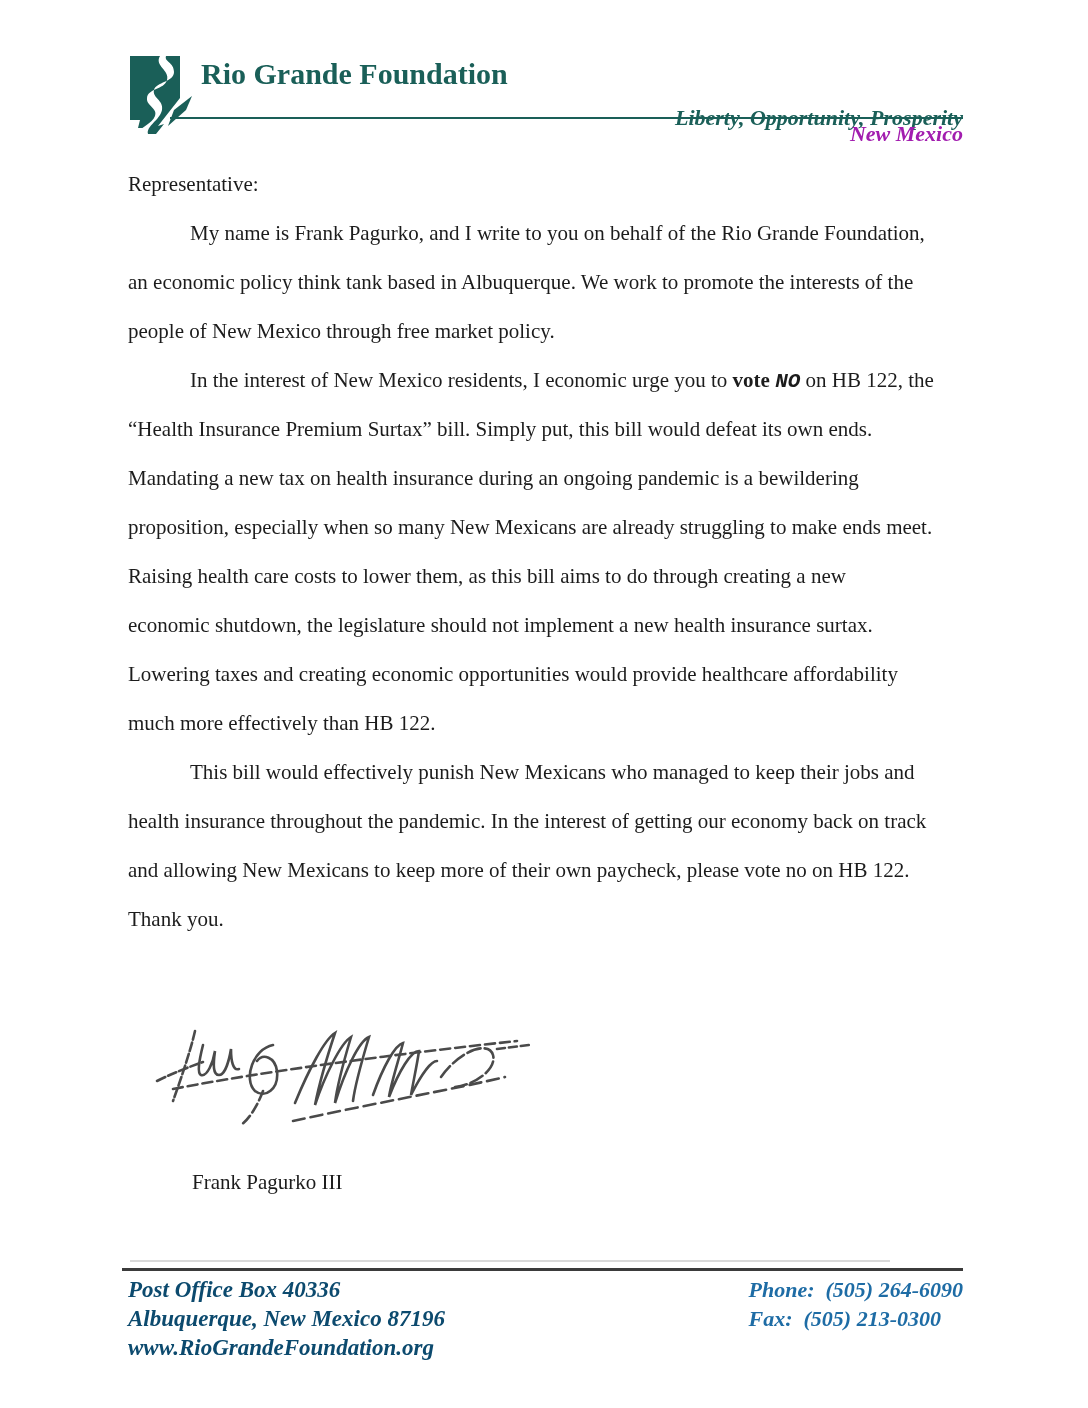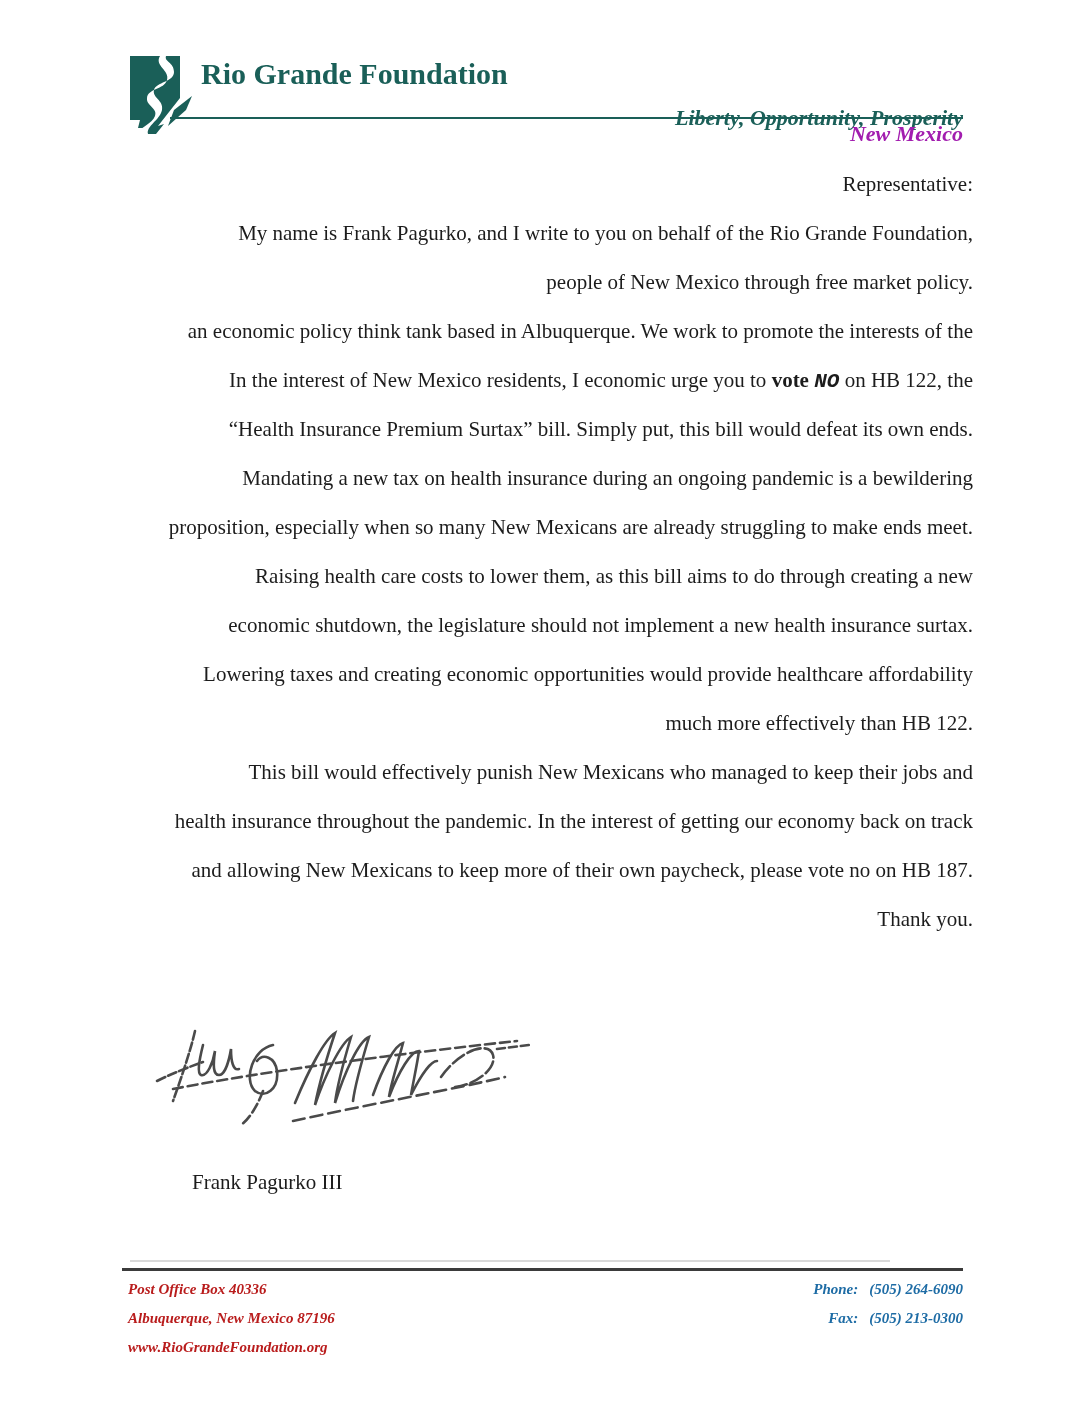--- a/index.html
+++ b/index.html
@@ -25,21 +25,21 @@
     position:absolute; left:170px; top:117px; width:793px; height:2px;
     background:#1A5F58;
   }
   .region {
     position:absolute; right:125px; top:121px; text-align:right;
     font-size:22px; font-weight:bold; font-style:italic; color:#a21caf;
     white-space:nowrap; line-height:26px;
   }
 
   
-  .letter-body { position:absolute; left:128px; top:160px; width:845px;text-align:right; }
+  .letter-body { position:absolute; left:128px; top:160px; width:845px; }
   .ln { height:49px; line-height:49px; font-size:21px; white-space:pre; }
   .ind { text-indent:62px; }
   .b { font-weight:bold; }
   .i { font-style:italic;font-family:Liberation Mono, monospace; }
 
   
   .signature { position:absolute; left:145px; top:1005px; width:400px; height:135px; }
   .signer {
     position:absolute; left:192px; top:1168px;
     font-size:21px; line-height:28px; white-space:nowrap;
@@ -49,26 +49,26 @@
   .footer-rule {
     position:absolute; left:122px; top:1268px; width:841px; height:3px;
     background:#3b3b3b;
   }
   .footer-scanline {
     position:absolute; left:130px; top:1260px; width:760px; height:2px;
     background:#d9d9d9;
   }
   .footer-address {
     position:absolute; left:128px; top:1275px;
-    font-size:15px; font-weight:bold; font-style:italic; color:#b91c1c;
+    font-size:23px; font-weight:bold; font-style:italic; color:#0c4a6e;
     line-height:29px; white-space:nowrap;
   }
   .footer-contact {
-    position:absolute; right:125px; top:1275px; text-align:right;
-    font-size:15px; font-weight:bold; font-style:italic; color:#1E6CA5;
+    position:absolute; right:125px; top:1275px; text-align:left;
+    font-size:22px; font-weight:bold; font-style:italic; color:#1E6CA5;
     line-height:29px; white-space:nowrap;
   }
   .footer-contact .num { margin-left:11px; }
 </style>
 </head>
 <body>
 
 <div class="page">
 
   <div class="logo">
@@ -82,33 +82,33 @@
   </div>
 
   <div class="brand-title">Rio Grande Foundation</div>
   <div class="tagline">Liberty, Opportunity, Prosperity</div>
   <div class="header-rule"></div>
   <div class="region">New Mexico</div>
 
   <div class="letter-body">
       <div class="ln"><span>Representative:</span></div>
       <div class="ln ind"><span>My name is Frank Pagurko, and I write to you on behalf of the Rio Grande Foundation,</span></div>
+      <div class="ln"><span>an economic policy think tank based in Albuquerque. We work to promote the interests of the</span></div>
       <div class="ln"><span>people of New Mexico through free market policy.</span></div>
-      <div class="ln"><span>an economic policy think tank based in Albuquerque. We work to promote the interests of the</span></div>
       <div class="ln ind"><span>In the interest of New Mexico residents, I economic urge you to </span><span class="b">vote </span><span class="b i">NO</span><span> on HB 122, the</span></div>
       <div class="ln"><span>“Health Insurance Premium Surtax” bill. Simply put, this bill would defeat its own ends.</span></div>
       <div class="ln"><span>Mandating a new tax on health insurance during an ongoing pandemic is a bewildering</span></div>
       <div class="ln"><span>proposition, especially when so many New Mexicans are already struggling to make ends meet.</span></div>
       <div class="ln"><span>Raising health care costs to lower them, as this bill aims to do through creating a new</span></div>
       <div class="ln"><span>economic shutdown, the legislature should not implement a new health insurance surtax.</span></div>
       <div class="ln"><span>Lowering taxes and creating economic opportunities would provide healthcare affordability</span></div>
       <div class="ln"><span>much more effectively than HB 122.</span></div>
       <div class="ln ind"><span>This bill would effectively punish New Mexicans who managed to keep their jobs and</span></div>
       <div class="ln"><span>health insurance throughout the pandemic. In the interest of getting our economy back on track</span></div>
-      <div class="ln"><span>and allowing New Mexicans to keep more of their own paycheck, please vote no on HB 187.</span></div>
+      <div class="ln"><span>and allowing New Mexicans to keep more of their own paycheck, please vote no on HB 122.</span></div>
       <div class="ln"><span>Thank you.</span></div>
     </div>
 
   <div class="signature">
     <svg width="400" height="135" viewBox="0 0 400 135" xmlns="http://www.w3.org/2000/svg" fill="none" stroke="#4a4a4a" stroke-width="2.6" stroke-linecap="round">
       <path d="M50,26 C46,44 36,74 28,96" stroke-dasharray="9 3"></path>
       <path d="M12,76 C28,68 44,62 58,57" stroke-dasharray="9 3"></path>
       <path d="M58,40 C54,56 52,68 56,70 C62,72 68,58 70,46 C68,60 68,70 74,70 C80,70 84,56 86,44 C86,56 88,66 94,64"></path>
       <path d="M128,40 C108,44 98,74 110,86 C120,94 134,84 132,66 C130,52 118,48 112,56"></path>
       <path d="M118,86 C112,102 104,114 96,120" stroke-dasharray="10 4"></path>

